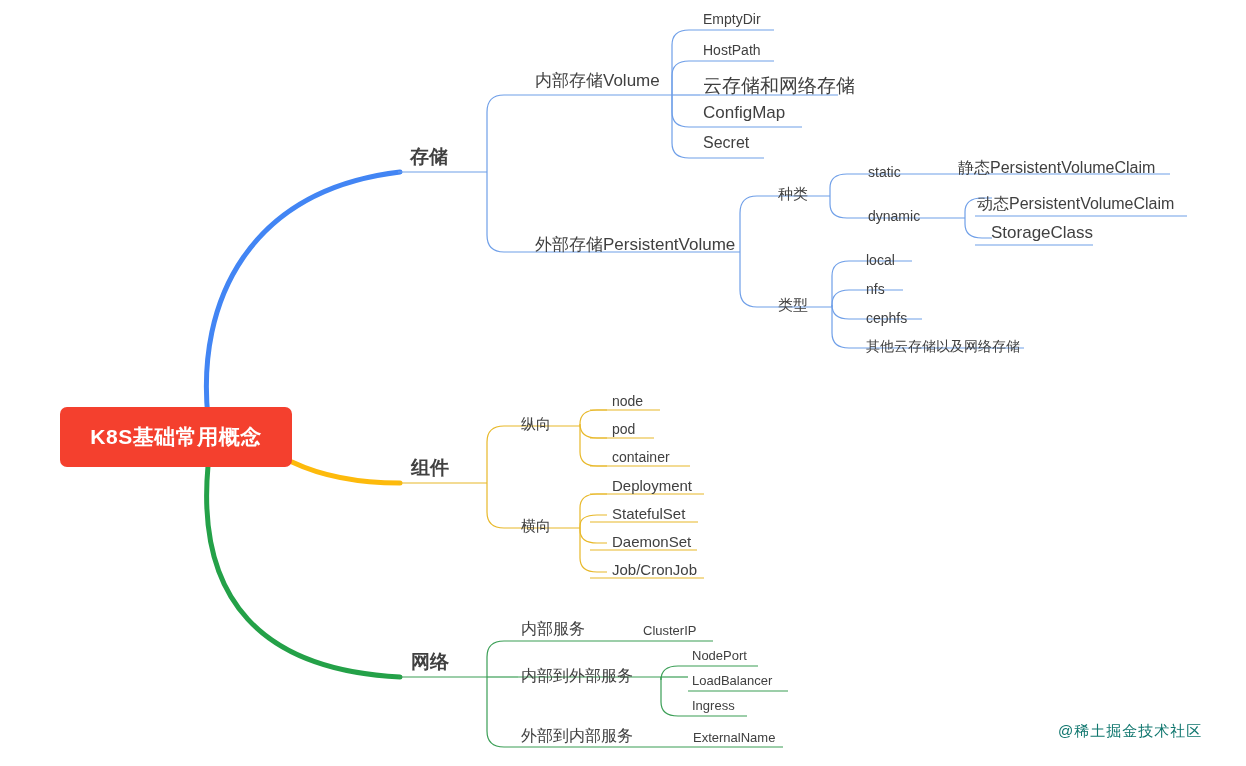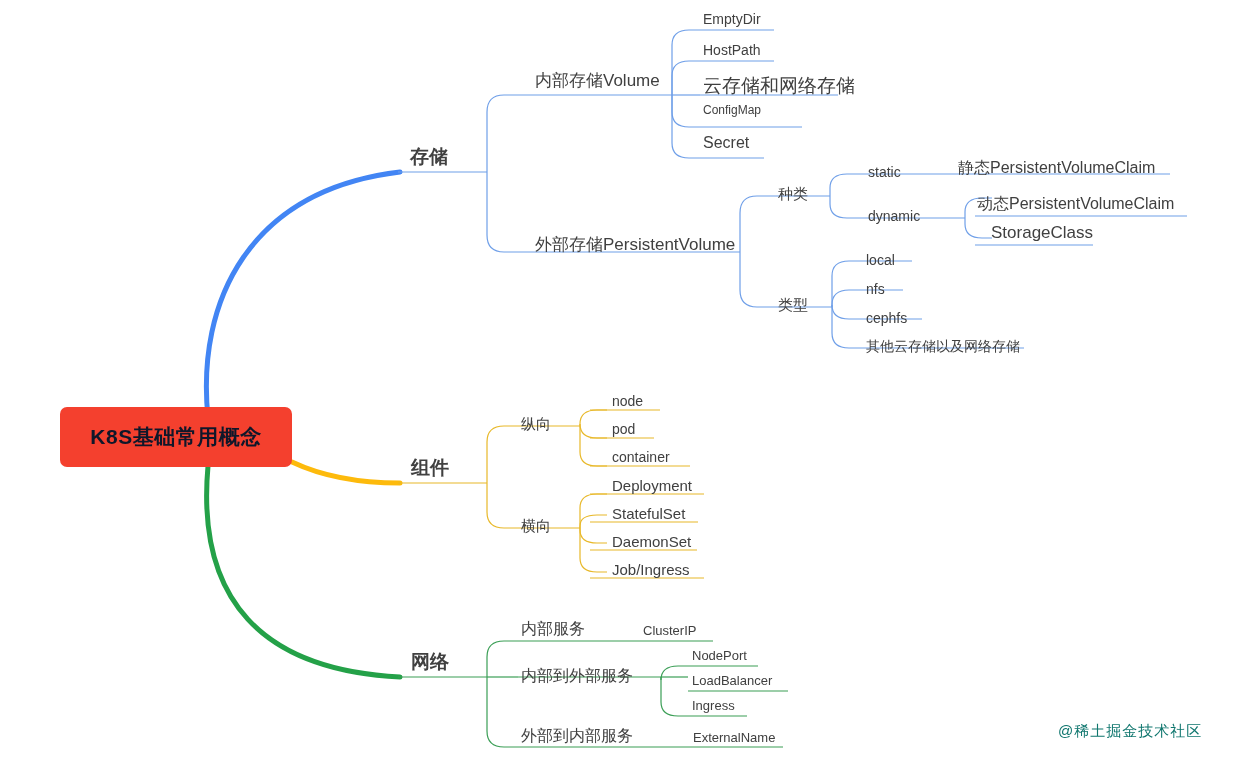--- a/index.html
+++ b/index.html
@@ -10,21 +10,21 @@
     color:#3c4043;
     overflow:hidden;
     position:relative;
   }
   #mindmap{position:absolute;left:0;top:0;width:1246px;height:766px;}
   .lbl{position:absolute;white-space:nowrap;color:#404040;line-height:1;}
   .root-node{
     position:absolute;
     background:#F4402E;
     border-radius:7px;
-    color:#0f172a;
+    color:#ffffff;
     font-weight:bold;
     display:flex;align-items:center;justify-content:center;
     letter-spacing:.5px;
   }
   .branch-lbl{font-weight:bold;}
   .watermark{
     position:absolute;color:#0f766e;font-size:15px;white-space:nowrap;
     letter-spacing:1px;
   }
 </style>
@@ -139,21 +139,21 @@
 </div>
 
 <div class="lbl branch-lbl" style="left:410px;top:147px;font-size:19px;">存储</div>
 <div class="lbl branch-lbl" style="left:411px;top:458px;font-size:19px;">组件</div>
 <div class="lbl branch-lbl" style="left:411px;top:652px;font-size:19px;">网络</div>
 
 <div class="lbl" style="left:535px;top:72px;font-size:17px;">内部存储Volume</div>
 <div class="lbl" style="left:703px;top:12px;font-size:14px;">EmptyDir</div>
 <div class="lbl" style="left:703px;top:43px;font-size:14px;">HostPath</div>
 <div class="lbl" style="left:703px;top:76px;font-size:19px;">云存储和网络存储</div>
-<div class="lbl" style="left:703px;top:104px;font-size:12px;">ConfigMap</div>
+<div class="lbl" style="left:703px;top:104px;font-size:17px;">ConfigMap</div>
 <div class="lbl" style="left:703px;top:135px;font-size:16px;">Secret</div>
 
 <div class="lbl" style="left:535px;top:236px;font-size:17px;">外部存储PersistentVolume</div>
 
 <div class="lbl" style="left:778px;top:186px;font-size:15px;">种类</div>
 <div class="lbl" style="left:868px;top:165px;font-size:14px;">static</div>
 <div class="lbl" style="left:958px;top:160px;font-size:16px;">静态PersistentVolumeClaim</div>
 <div class="lbl" style="left:868px;top:209px;font-size:14px;">dynamic</div>
 <div class="lbl" style="left:977px;top:196px;font-size:16px;">动态PersistentVolumeClaim</div>
 <div class="lbl" style="left:983px;top:224px;font-size:17px;margin-left:8px;">StorageClass</div>
@@ -166,21 +166,21 @@
 
 <div class="lbl" style="left:521px;top:416px;font-size:15px;">纵向</div>
 <div class="lbl" style="left:612px;top:394px;font-size:14px;">node</div>
 <div class="lbl" style="left:612px;top:422px;font-size:14px;">pod</div>
 <div class="lbl" style="left:612px;top:450px;font-size:14px;">container</div>
 
 <div class="lbl" style="left:521px;top:518px;font-size:15px;">横向</div>
 <div class="lbl" style="left:612px;top:478px;font-size:15px;">Deployment</div>
 <div class="lbl" style="left:612px;top:506px;font-size:15px;text-align:center;">StatefulSet</div>
 <div class="lbl" style="left:612px;top:534px;font-size:15px;">DaemonSet</div>
-<div class="lbl" style="left:612px;top:562px;font-size:15px;">Job/Ingress</div>
+<div class="lbl" style="left:612px;top:562px;font-size:15px;">Job/CronJob</div>
 
 <div class="lbl" style="left:521px;top:621px;font-size:16px;">内部服务</div>
 <div class="lbl" style="left:643px;top:624px;font-size:13px;">ClusterIP</div>
 
 <div class="lbl" style="left:521px;top:668px;font-size:16px;">内部到外部服务</div>
 <div class="lbl" style="left:692px;top:649px;font-size:13px;">NodePort</div>
 <div class="lbl" style="left:692px;top:674px;font-size:13px;">LoadBalancer</div>
 <div class="lbl" style="left:692px;top:699px;font-size:13px;">Ingress</div>
 
 <div class="lbl" style="left:521px;top:728px;font-size:16px;text-align:right;">外部到内部服务</div>

